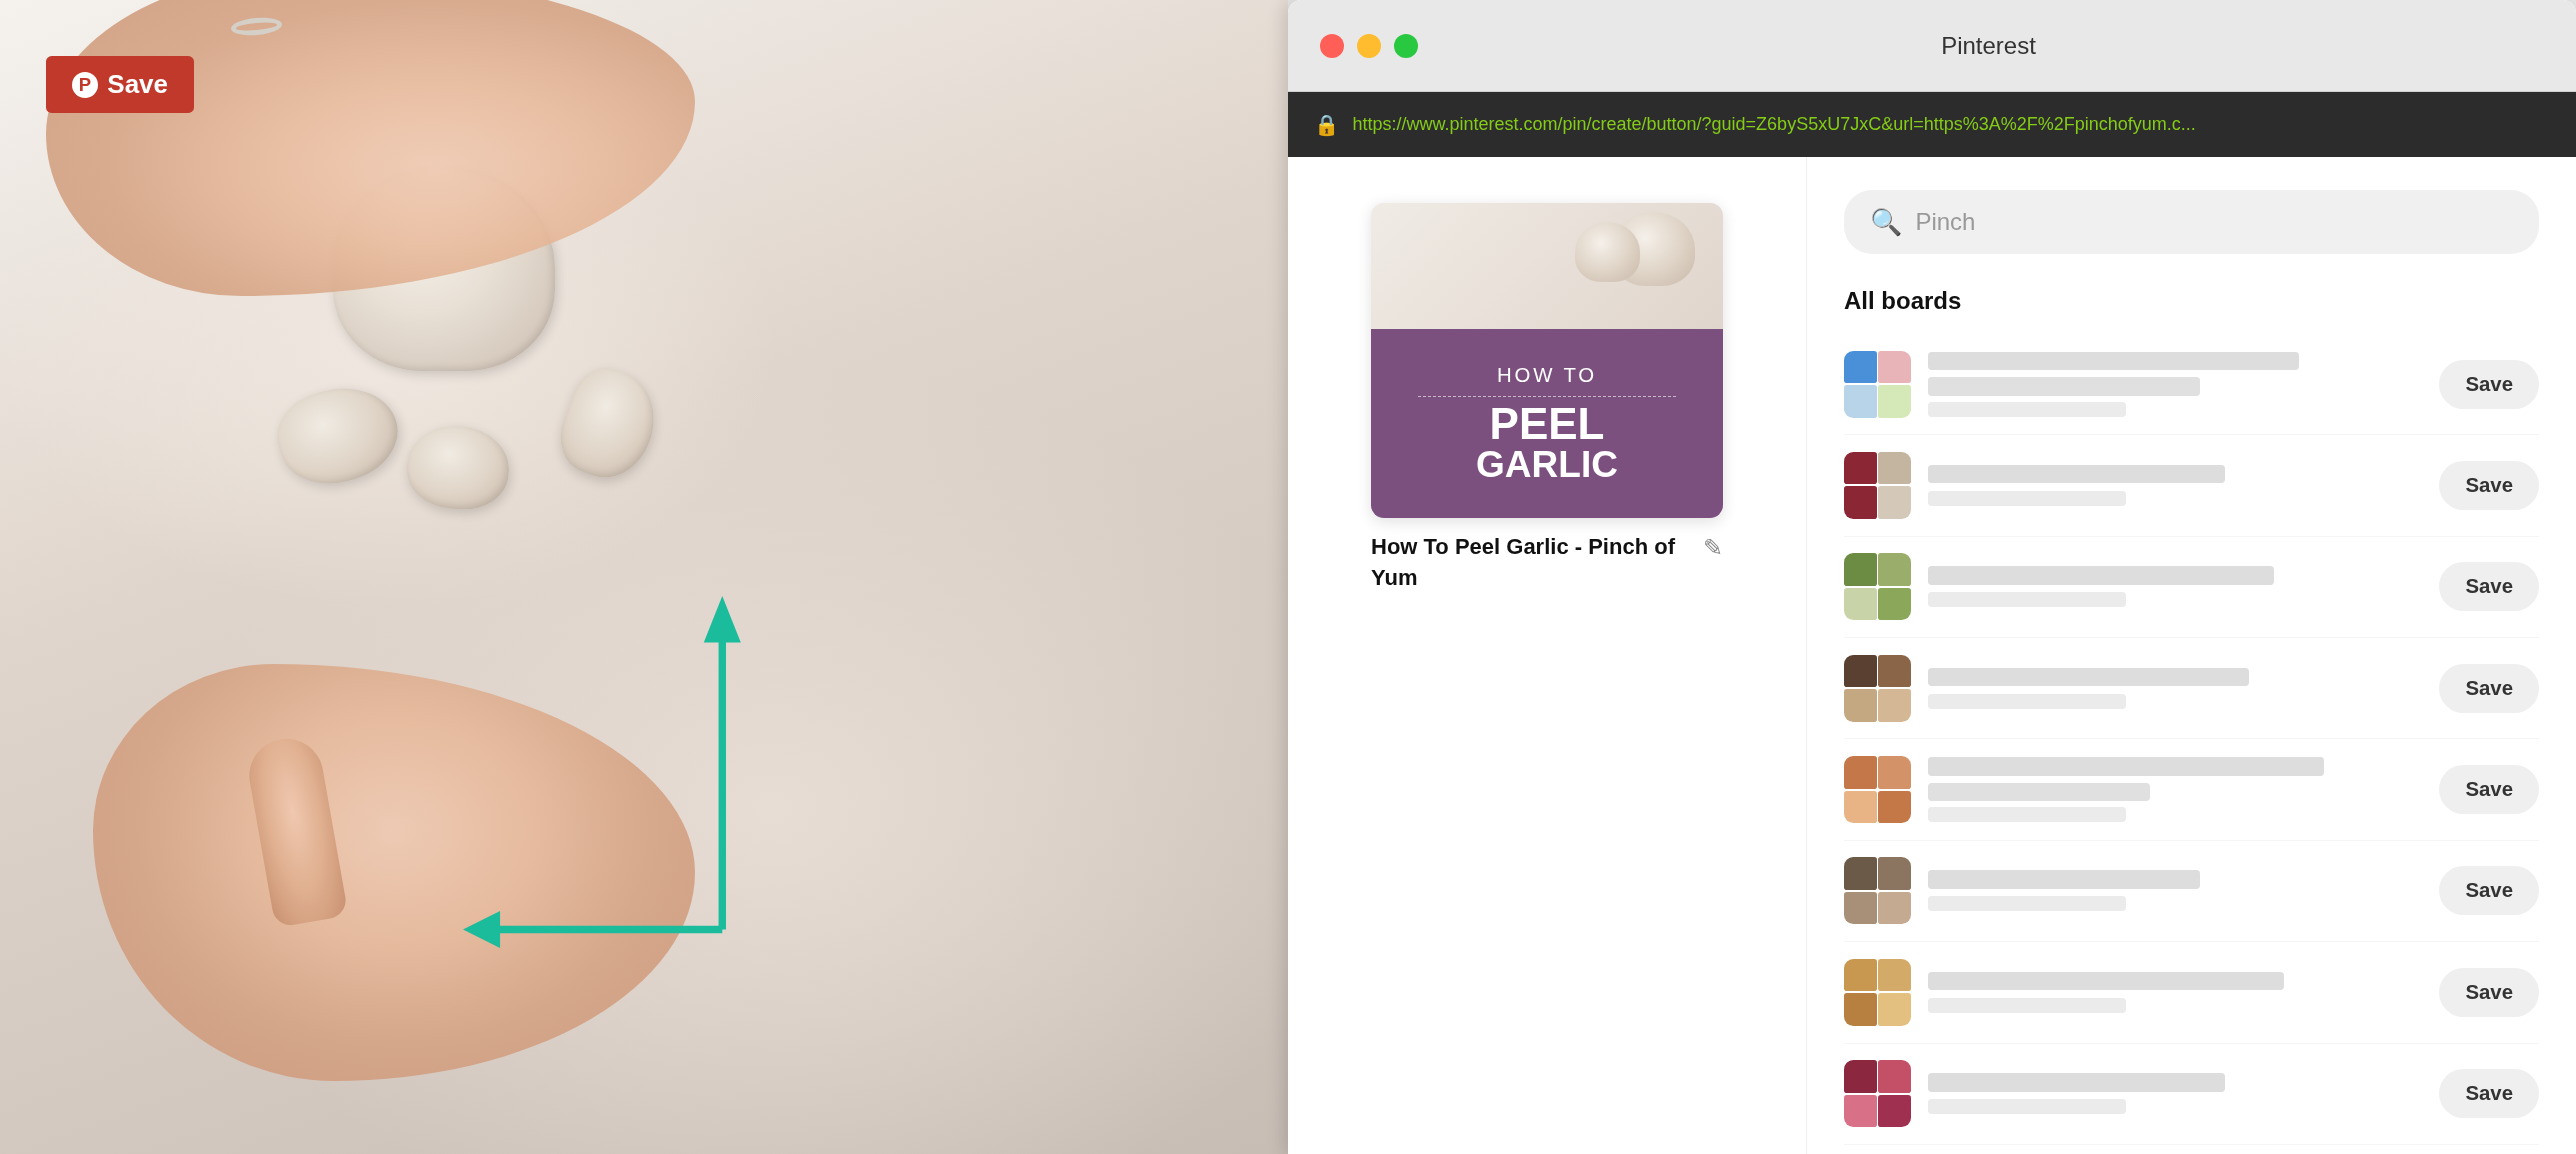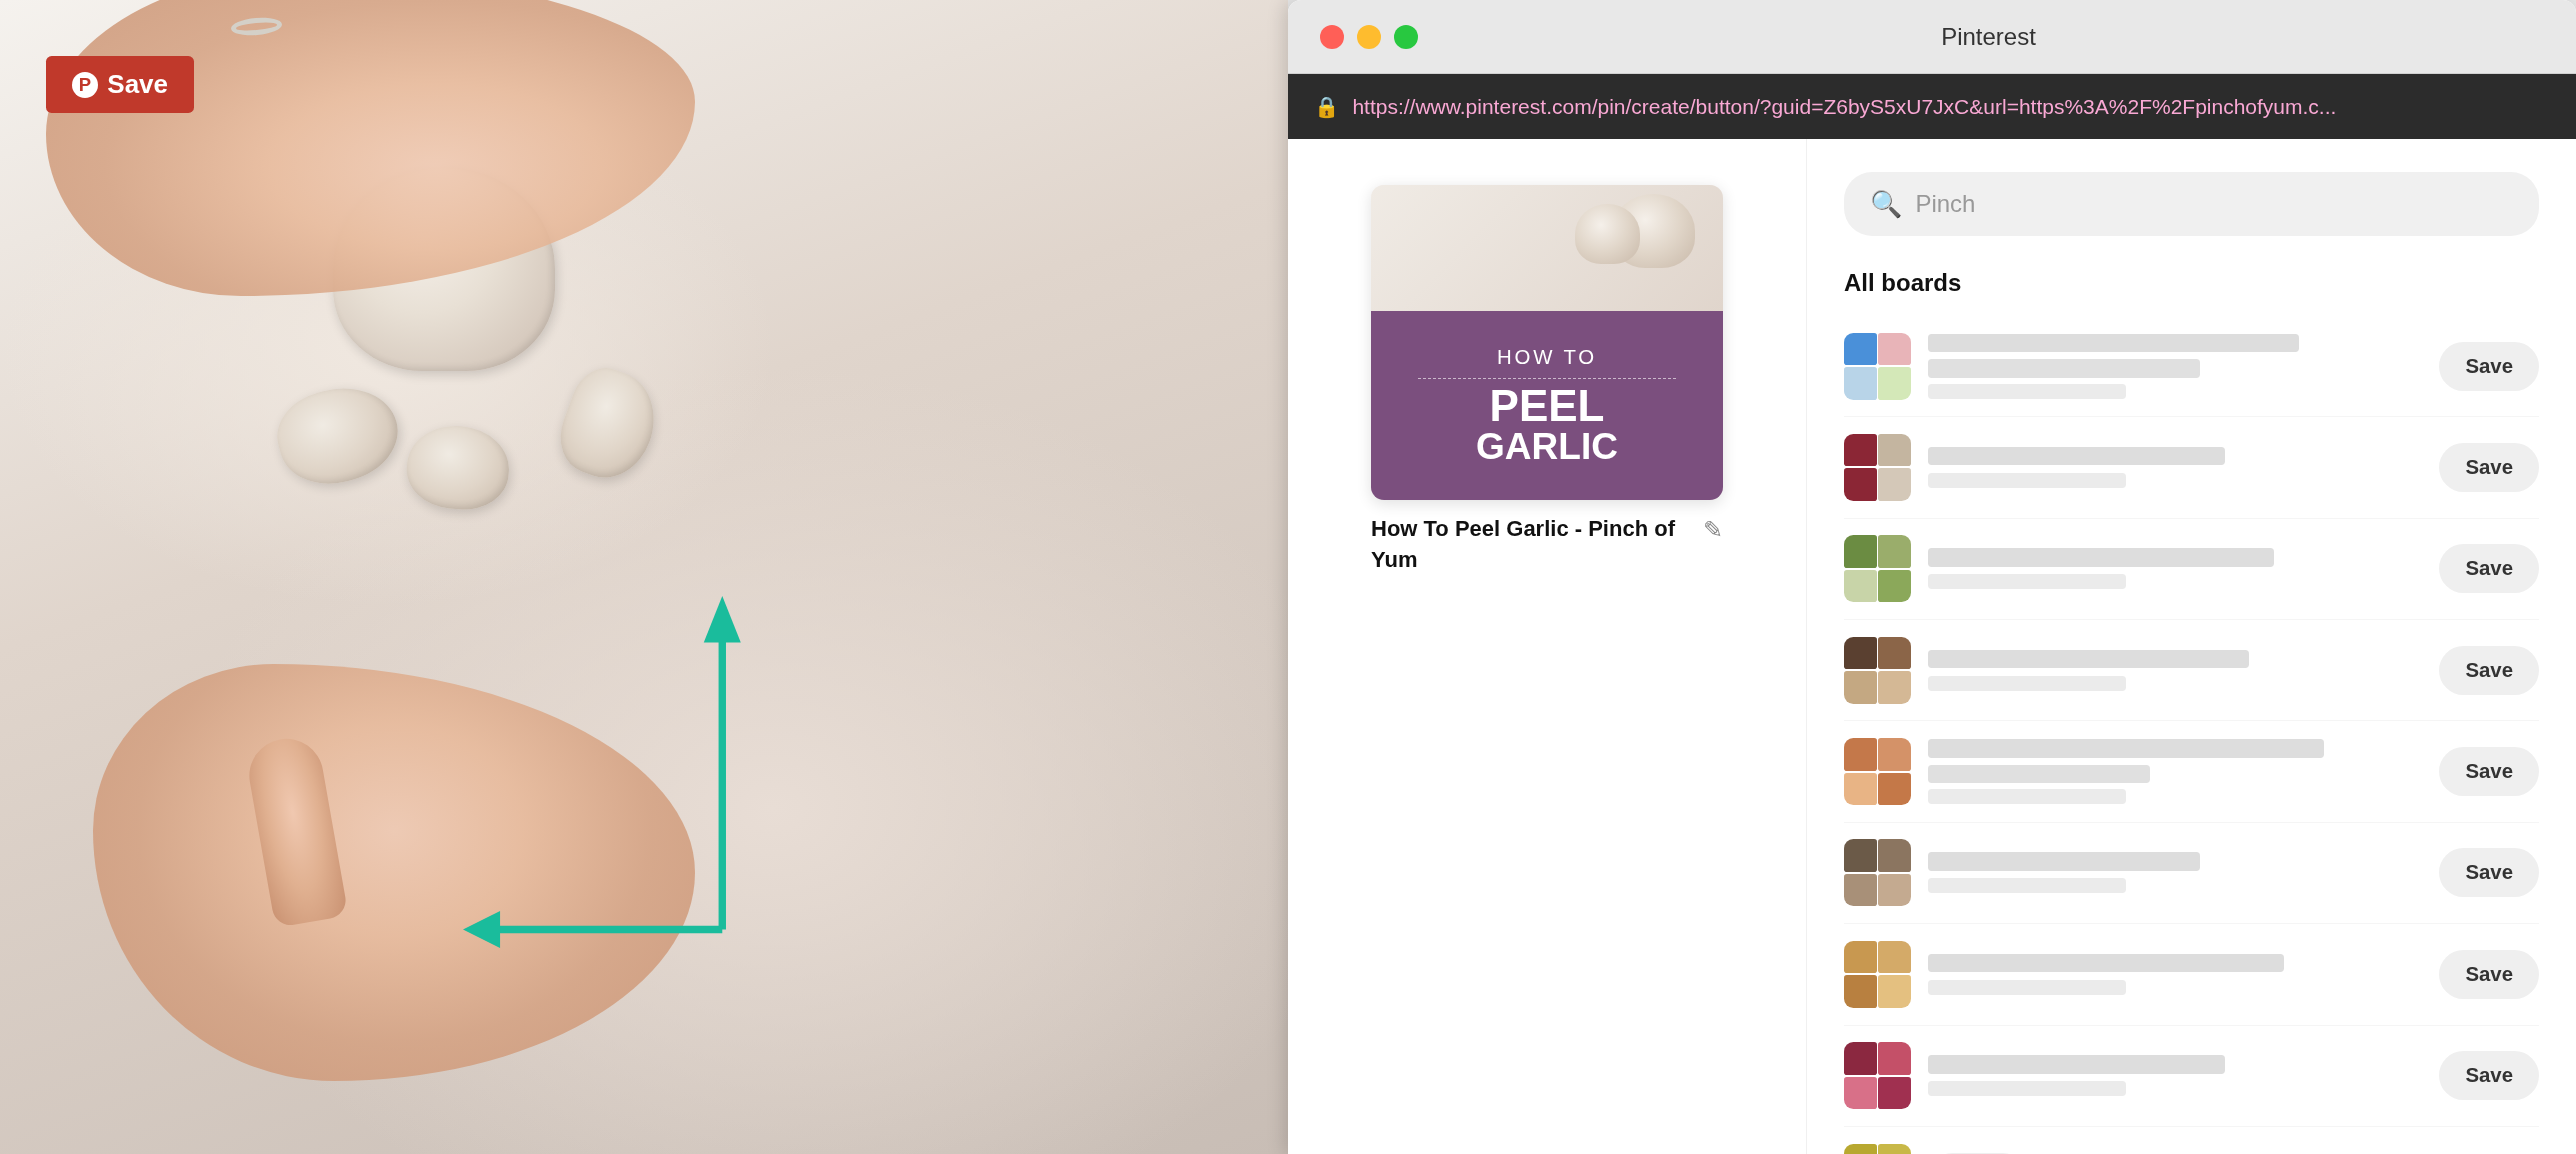--- a/index.html
+++ b/index.html
@@ -202,21 +202,21 @@
       width: 1288px;
       height: 1155px;
       background: white;
       border-radius: 13px 13px 0 0;
       overflow: hidden;
       box-shadow: -3.7px 0 18.5px rgba(0,0,0,0.15);
     }
 
     .browser-titlebar {
       background: #e8e8e8;
-      height: 74px;
+      height: 92px;
       display: flex;
       align-items: center;
       padding: 0 32px;
       gap: 15px;
       border-bottom: 0.9px solid #d0d0d0;
     }
 
     .traffic-lights {
       display: flex;
       gap: 13px;
@@ -249,22 +249,22 @@
       padding: 0 26px;
       gap: 13px;
     }
 
     .lock-icon-wrap {
       color: #888;
       font-size: 20.4px;
     }
 
     .address-text {
-      color: #f9a8d4;
-      font-size: 21px;
+      color: #84cc16;
+      font-size: 18px;
       overflow: hidden;
       white-space: nowrap;
       text-overflow: ellipsis;
       text-align: right;
     }
 
     
     .pinterest-content {
       display: flex;
       height: calc(1155px - 139px);

